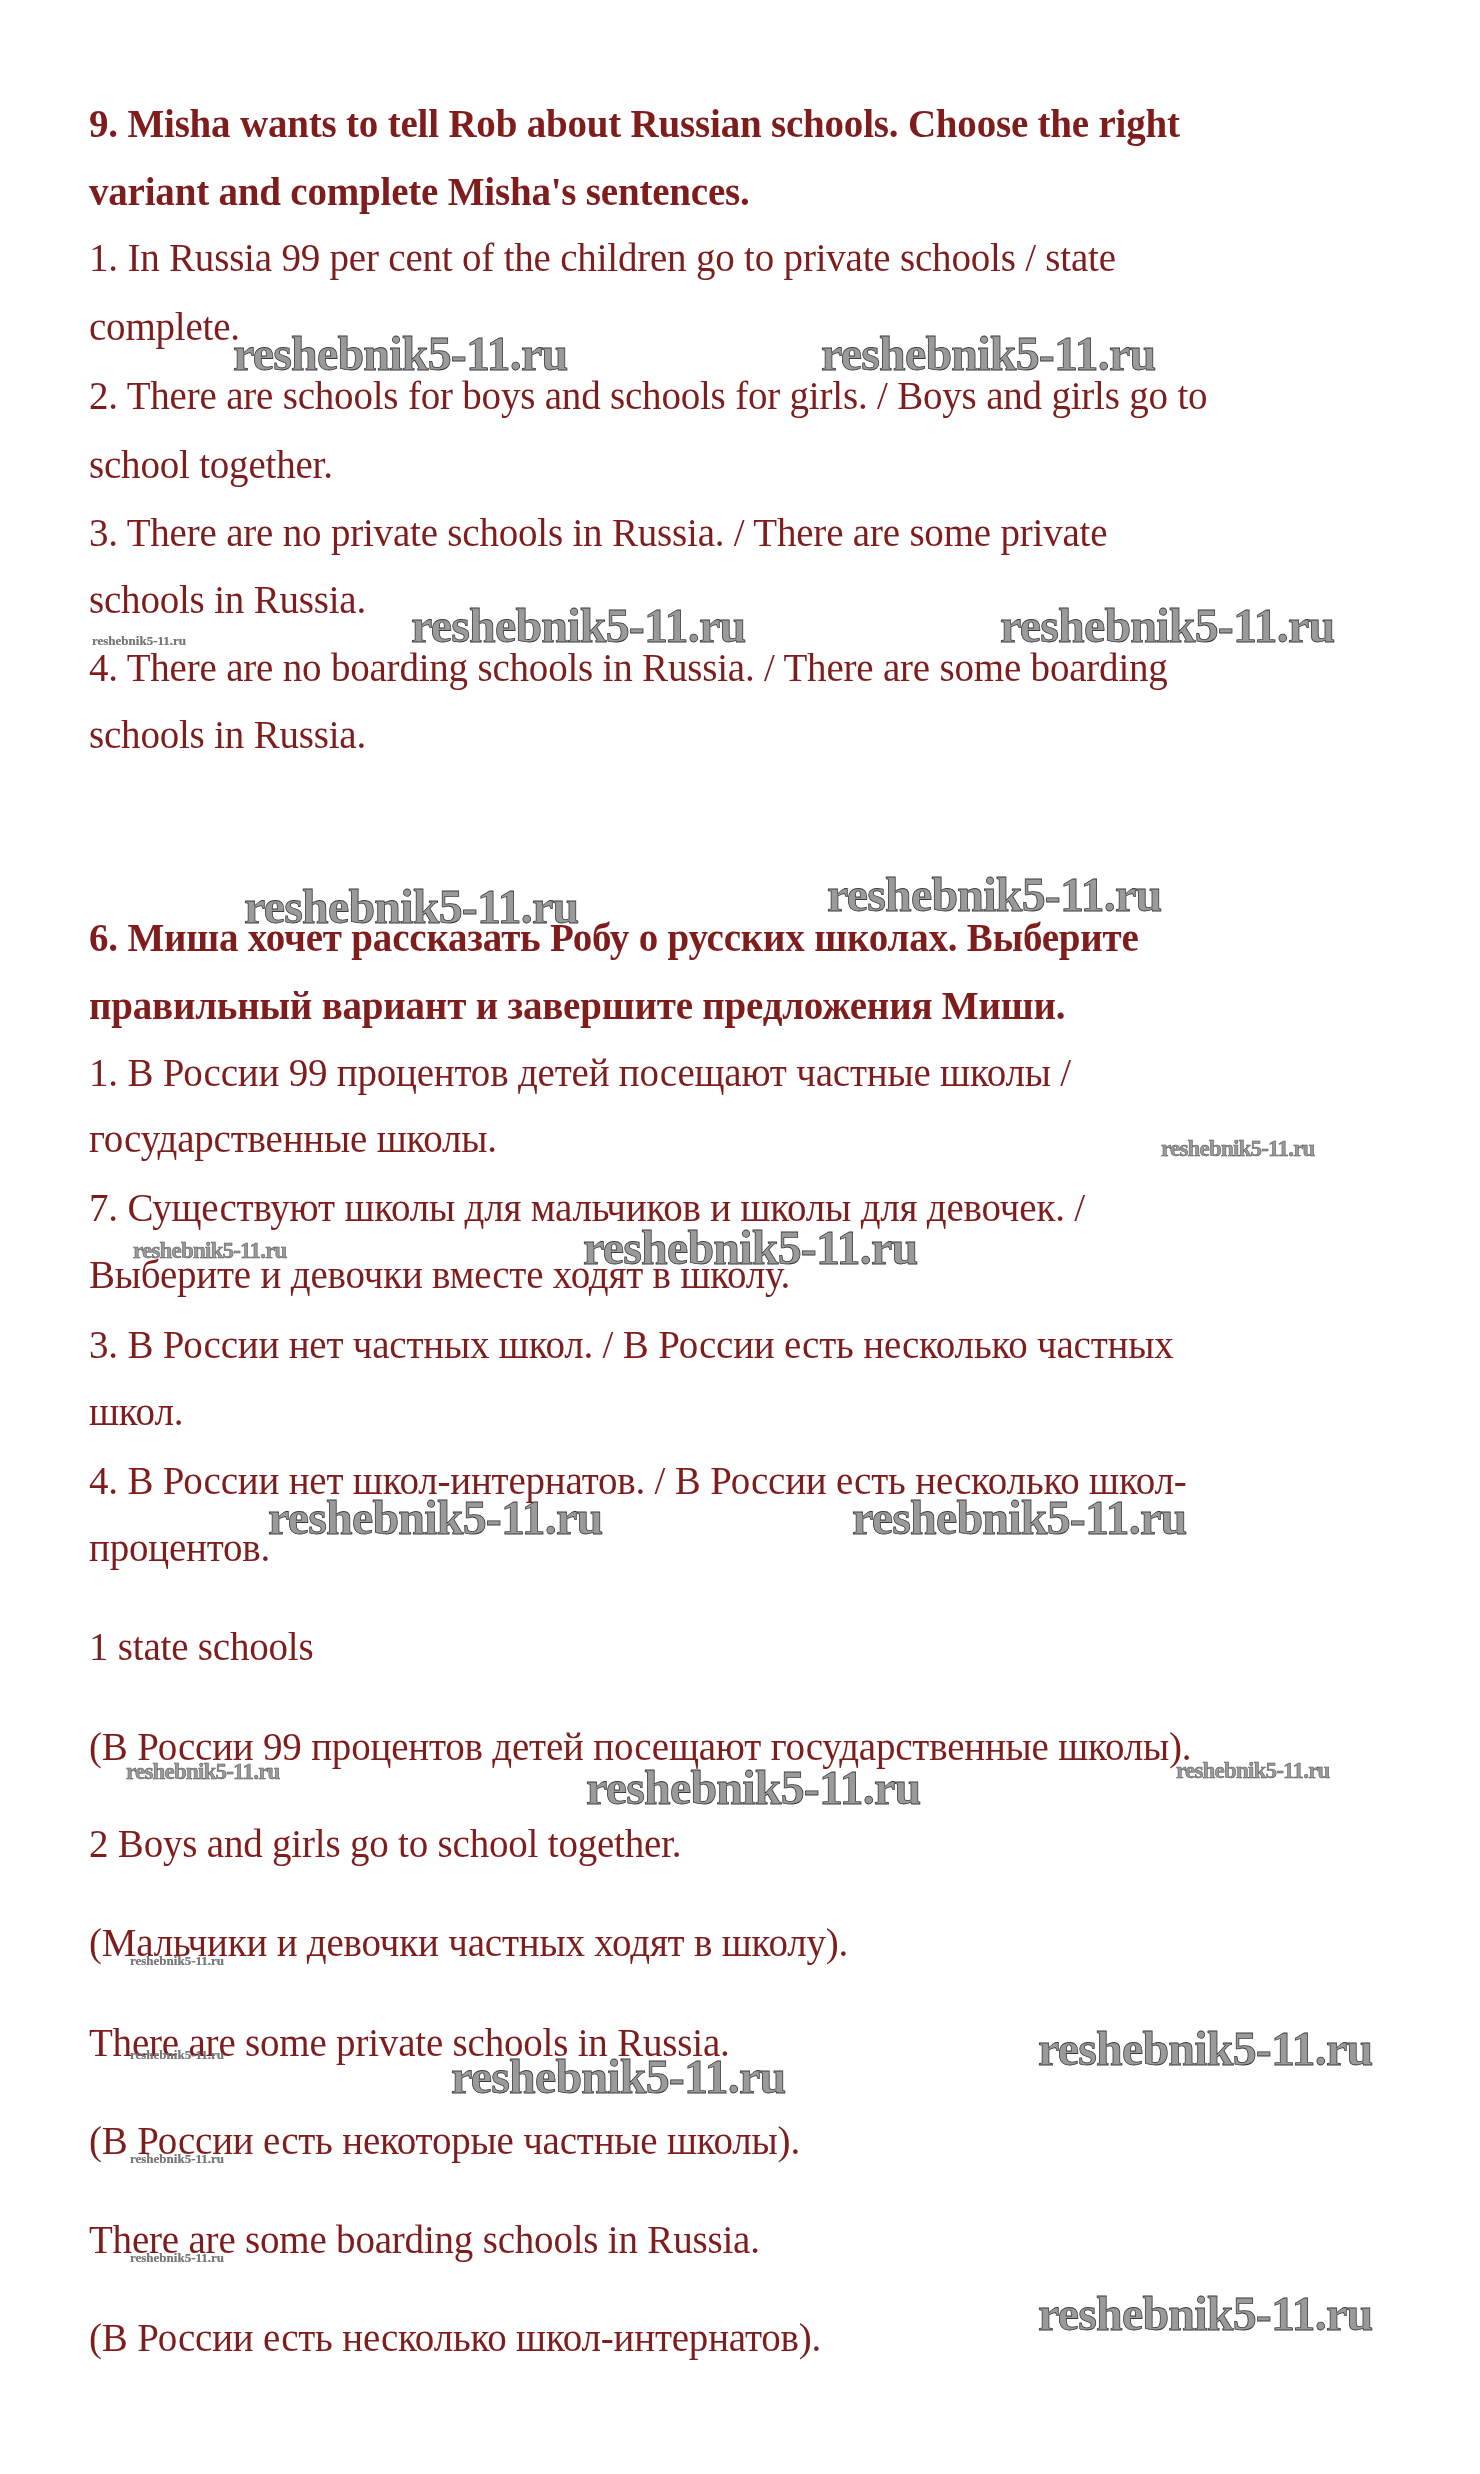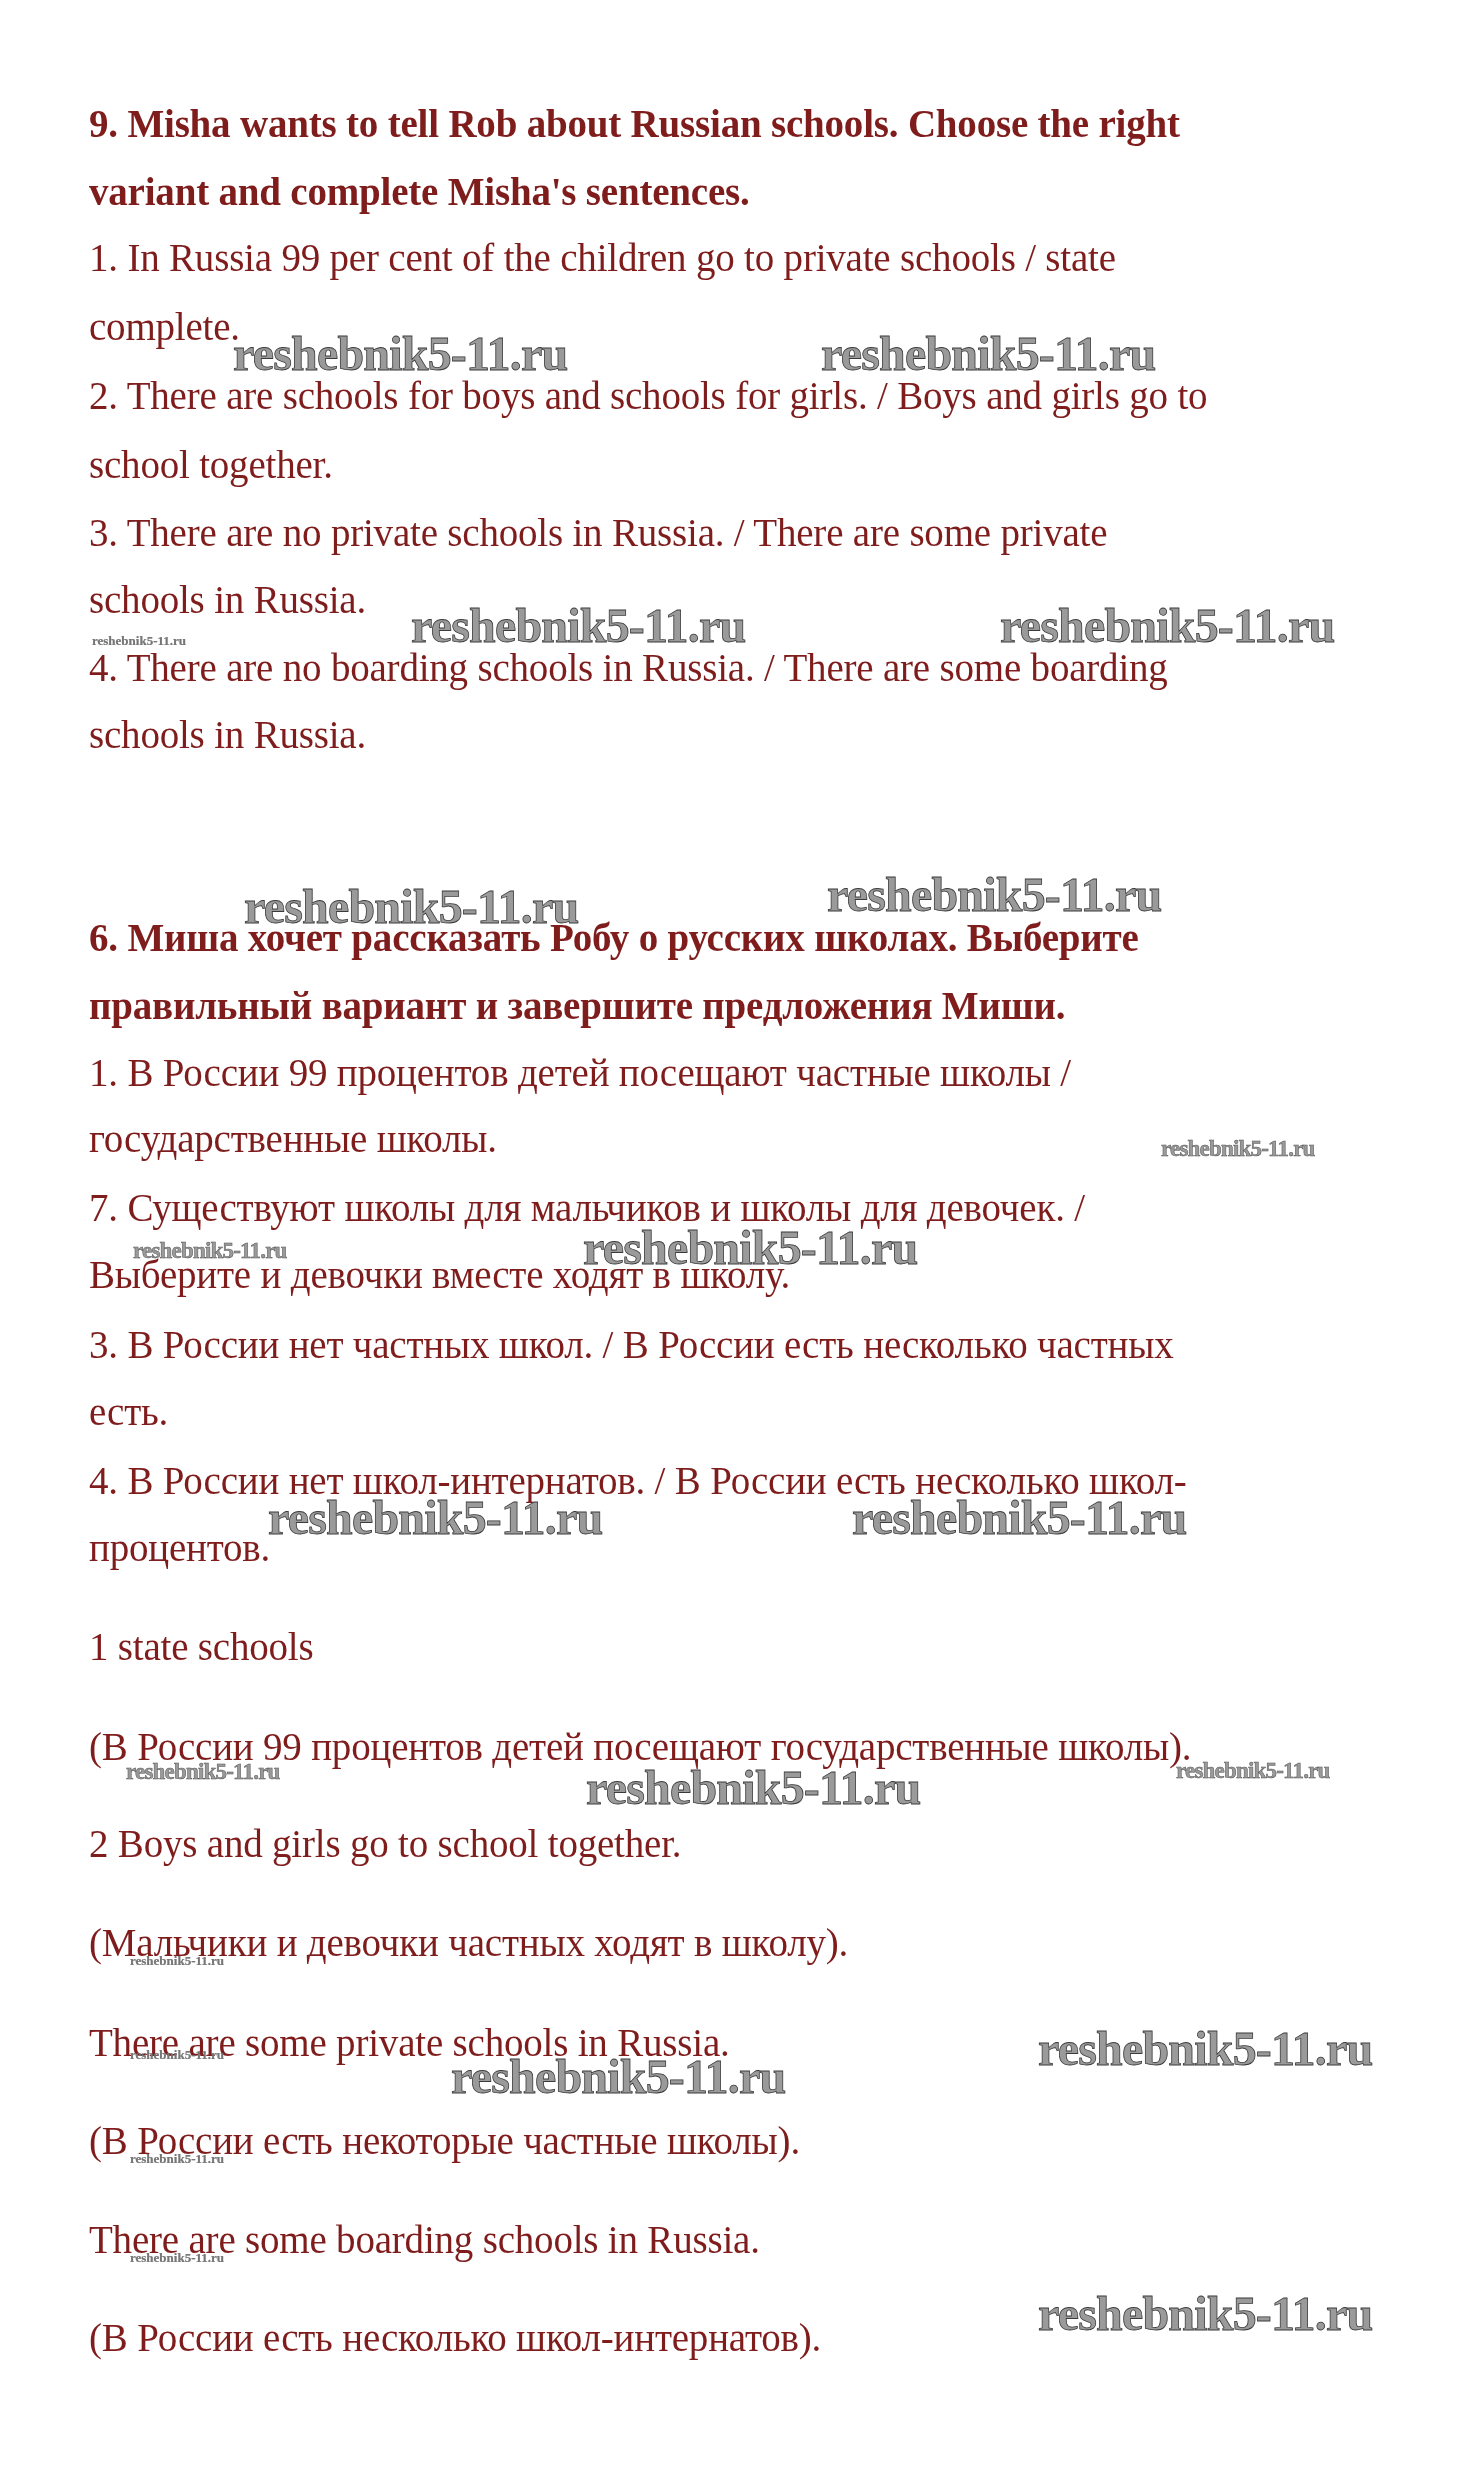--- a/index.html
+++ b/index.html
@@ -41,21 +41,21 @@
   </div>
 
   <div>
     <div class="ln b" style="top:913px">6. Миша хочет рассказать Робу о русских школах. Выберите</div>
     <div class="ln b" style="top:981px">правильный вариант и завершите предложения Миши.</div>
     <div class="ln" style="top:1048px">1. В России 99 процентов детей посещают частные школы /</div>
     <div class="ln" style="top:1114px">государственные школы.</div>
     <div class="ln" style="top:1183px">7. Существуют школы для мальчиков и школы для девочек. /</div>
     <div class="ln" style="top:1250px">Выберите и девочки вместе ходят в школу.</div>
     <div class="ln" style="top:1320px">3. В России нет частных школ. / В России есть несколько частных</div>
-    <div class="ln" style="top:1387px">есть.</div>
+    <div class="ln" style="top:1387px">школ.</div>
     <div class="ln" style="top:1456px">4. В России нет школ-интернатов. / В России есть несколько школ-</div>
     <div class="ln" style="top:1523px">процентов.</div>
   </div>
 
   <div>
     <div class="ln" style="top:1622px">1 state schools</div>
     <div class="ln" style="top:1722px">(В России 99 процентов детей посещают государственные школы).</div>
     <div class="ln" style="top:1819px">2 Boys and girls go to school together.</div>
     <div class="ln" style="top:1918px">(Мальчики и девочки частных ходят в школу).</div>
     <div class="ln" style="top:2018px">There are some private schools in Russia.</div>

